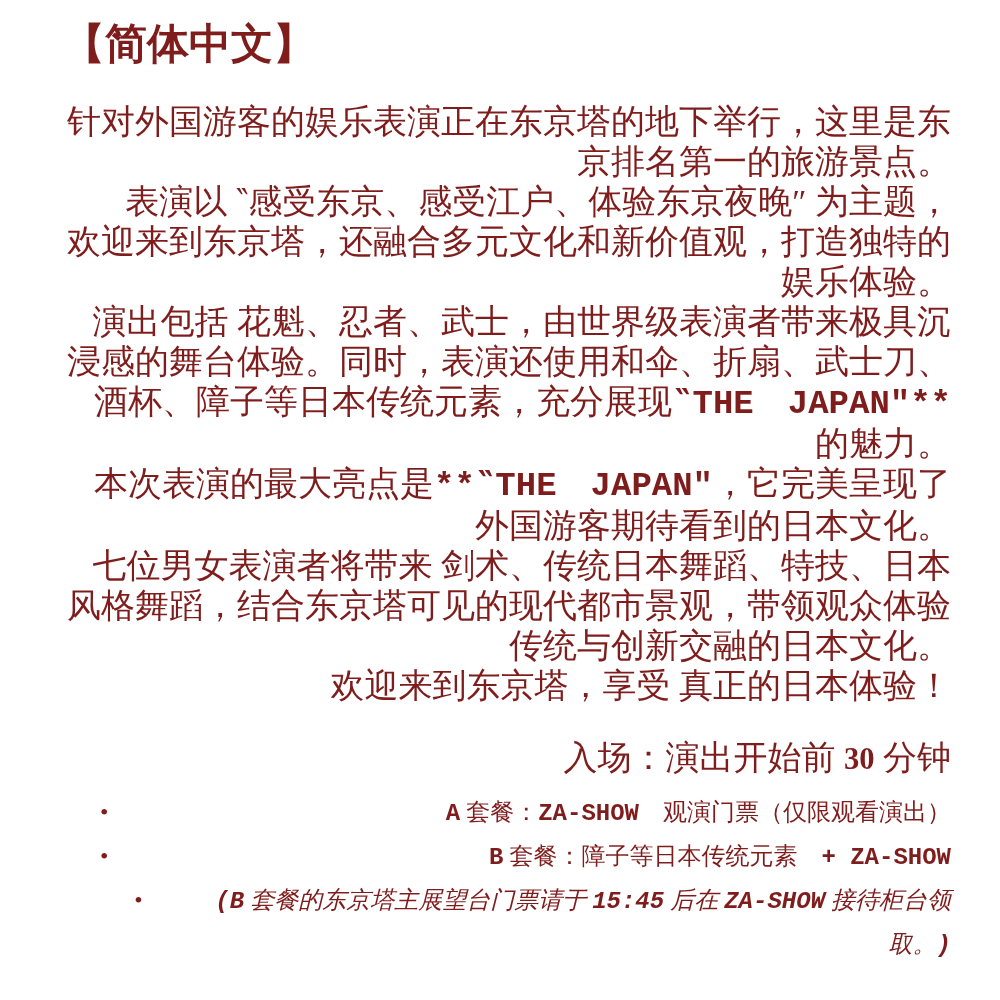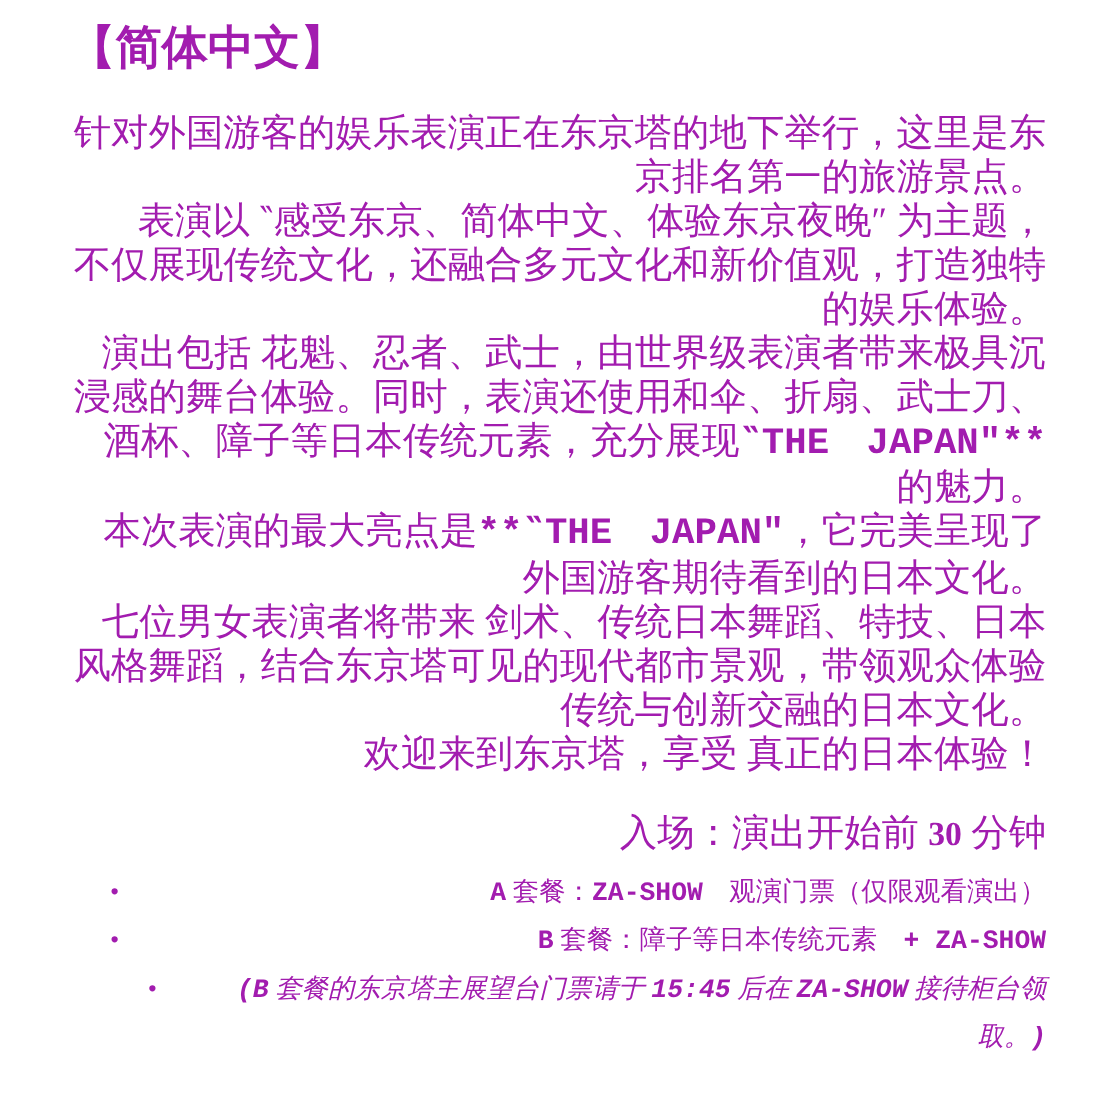--- a/index.html
+++ b/index.html
@@ -6,21 +6,21 @@
     margin: 0;
     padding: 0;
     background: #ffffff;
   }
   .page {
     position: relative;
     width: 1000px;
     height: 1000px;
     box-sizing: border-box;
     background: #ffffff;
-    color: #a21caf;
+    color: #7f1d1d;
     padding: 20px 48px 0 63px;
     overflow: hidden;
     font-family: "Liberation Serif", "DejaVu Serif", serif;
   }
   .heading {
     font-size: 42px;
     font-weight: bold;
     line-height: 1.15;
     margin: 0 0 34px 0;
   }
@@ -74,21 +74,21 @@
 <body>
 
 <div class="page">
 
   <h1 class="heading">【简体中文】</h1>
 
   <div class="body-text">
 
     <p class="para"><span>针对外国游客的娱乐表演正在东京塔的地下举行，这里是东京排名第一的旅游景点。</span></p>
 
-    <p class="para"><span>　表演以 ‶感受东京、简体中文、体验东京夜晚″ 为主题，不仅展现传统文化，还融合多元文化和新价值观，打造独特的娱乐体验。</span></p>
+    <p class="para"><span>　表演以 ‶感受东京、感受江户、体验东京夜晚″ 为主题，欢迎来到东京塔，还融合多元文化和新价值观，打造独特的娱乐体验。</span></p>
 
     <p class="para"><span>演出包括 花魁、忍者、武士，由世界级表演者带来极具沉浸感的舞台体验。同时，表演还使用和伞、折扇、武士刀、酒杯、障子等日本传统元素，充分展现</span><span class="mono">‶THE　JAPAN″**</span><span> 的魅力。</span></p>
 
     <p class="para"><span>本次表演的最大亮点是</span><span class="mono">**‶THE　JAPAN″</span><span>，它完美呈现了外国游客期待看到的日本文化。</span></p>
 
     <p class="para"><span>七位男女表演者将带来 剑术、传统日本舞蹈、特技、日本风格舞蹈，结合东京塔可见的现代都市景观，带领观众体验传统与创新交融的日本文化。</span></p>
 
     <p class="para"><span>欢迎来到东京塔，享受 真正的日本体验！</span></p>
 
     <p class="admission"><span>入场：演出开始前 </span><span class="num">30</span><span> 分钟</span></p>

